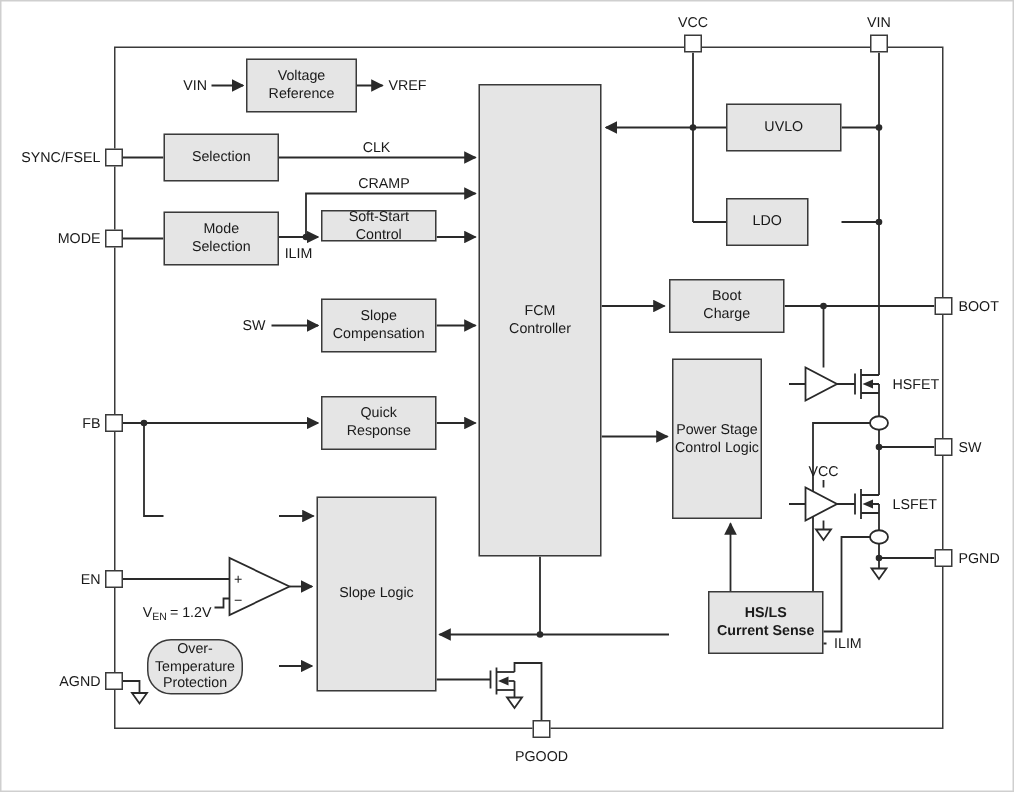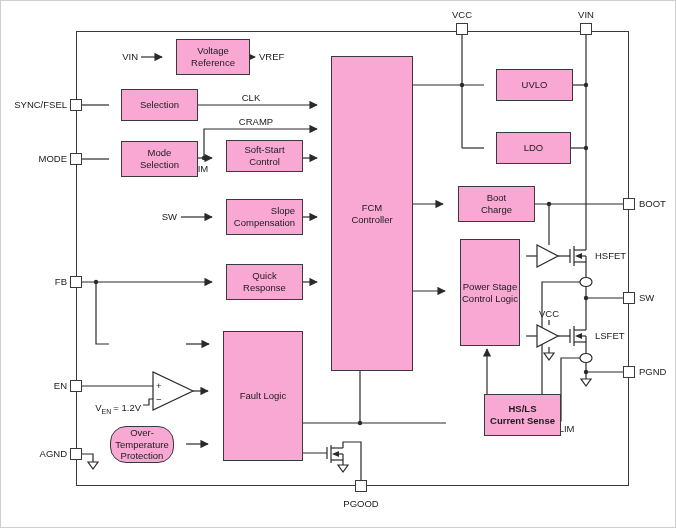--- a/index.html
+++ b/index.html
@@ -13,24 +13,24 @@
     border:1.4px solid #3a3a3a; box-sizing:border-box; z-index:0;
   }
   svg.wires {
     position:absolute; left:0; top:0; width:676px; height:528px; z-index:1;
   }
   svg text {
     font-family:"Liberation Sans", sans-serif;
     font-size:9.5px; fill:#1a1a1a;
   }
   .block {
-    position:absolute; border:1.3px solid #3a3a3a; background:#f9a8d4;
+    position:absolute; border:1.3px solid #3a3a3a; background:#e5e5e5;
     display:flex; align-items:center; justify-content:center;
     text-align:center; font-size:9.5px; color:#1a1a1a; line-height:1.25;
-    white-space:pre-line; z-index:2; box-sizing:border-box; padding:1px;margin-left:12px;
+    white-space:pre-line; z-index:2; box-sizing:border-box; padding:1px;
   }
   .pin {
     position:absolute; width:12px; height:12px; background:#fff;
     border:1.3px solid #3a3a3a; box-sizing:border-box; z-index:3;
   }
 </style>
 </head>
 <body>
 
 <div class="stage">
@@ -204,35 +204,35 @@
     <text x="638" y="300" text-anchor="start">SW</text>
     <text x="638" y="374" text-anchor="start">PGND</text>
     <text x="360" y="506" text-anchor="middle">PGOOD</text>
   </svg>
 
   <div class="block" style="left:163px; top:38px; width:74px; height:36px;">Voltage
 Reference</div>
   <div class="block" style="left:108px; top:88px; width:77px; height:32px;">Selection</div>
   <div class="block" style="left:108px; top:140px; width:77px; height:36px;">Mode
 Selection</div>
-  <div class="block" style="left:213px; top:139px; width:77px; height:32px;">Soft-Start
+  <div class="block" style="left:213px; top:139px; width:77px; height:21px;">Soft-Start
 Control</div>
-  <div class="block" style="left:213px; top:198px; width:77px; height:36px;text-align:right;">Slope
+  <div class="block" style="left:213px; top:198px; width:77px; height:36px;">Slope
 Compensation</div>
   <div class="block" style="left:213px; top:263px; width:77px; height:36px;">Quick
 Response</div>
   <div class="block" style="left:318px; top:55px; width:82px; height:315px;">FCM
 Controller</div>
   <div class="block" style="left:483px; top:68px; width:77px; height:32px;">UVLO</div>
-  <div class="block" style="left:483px; top:131px; width:75px; height:32px;">LDO</div>
+  <div class="block" style="left:483px; top:131px; width:55px; height:32px;">LDO</div>
   <div class="block" style="left:445px; top:185px; width:77px; height:36px;">Boot
 Charge</div>
   <div class="block" style="left:447px; top:238px; width:60px; height:107px;">Power Stage
 Control Logic</div>
-  <div class="block" style="left:210px; top:330px; width:80px; height:130px;">Fault Logic</div>
+  <div class="block" style="left:210px; top:330px; width:80px; height:130px;">Slope Logic</div>
   <div class="block" style="left:97px; top:425px; width:64px; height:37px;border-radius:16px;">Over-Temperature
 Protection</div>
   <div class="block" style="left:471px; top:393px; width:77px; height:42px;font-weight:bold;">HS/LS
 Current Sense</div>
 
   <div class="pin" style="left:455px; top:22px;"></div>
   <div class="pin" style="left:579px; top:22px;"></div>
   <div class="pin" style="left:69px; top:98px;"></div>
   <div class="pin" style="left:69px; top:152px;"></div>
   <div class="pin" style="left:69px; top:275px;"></div>

